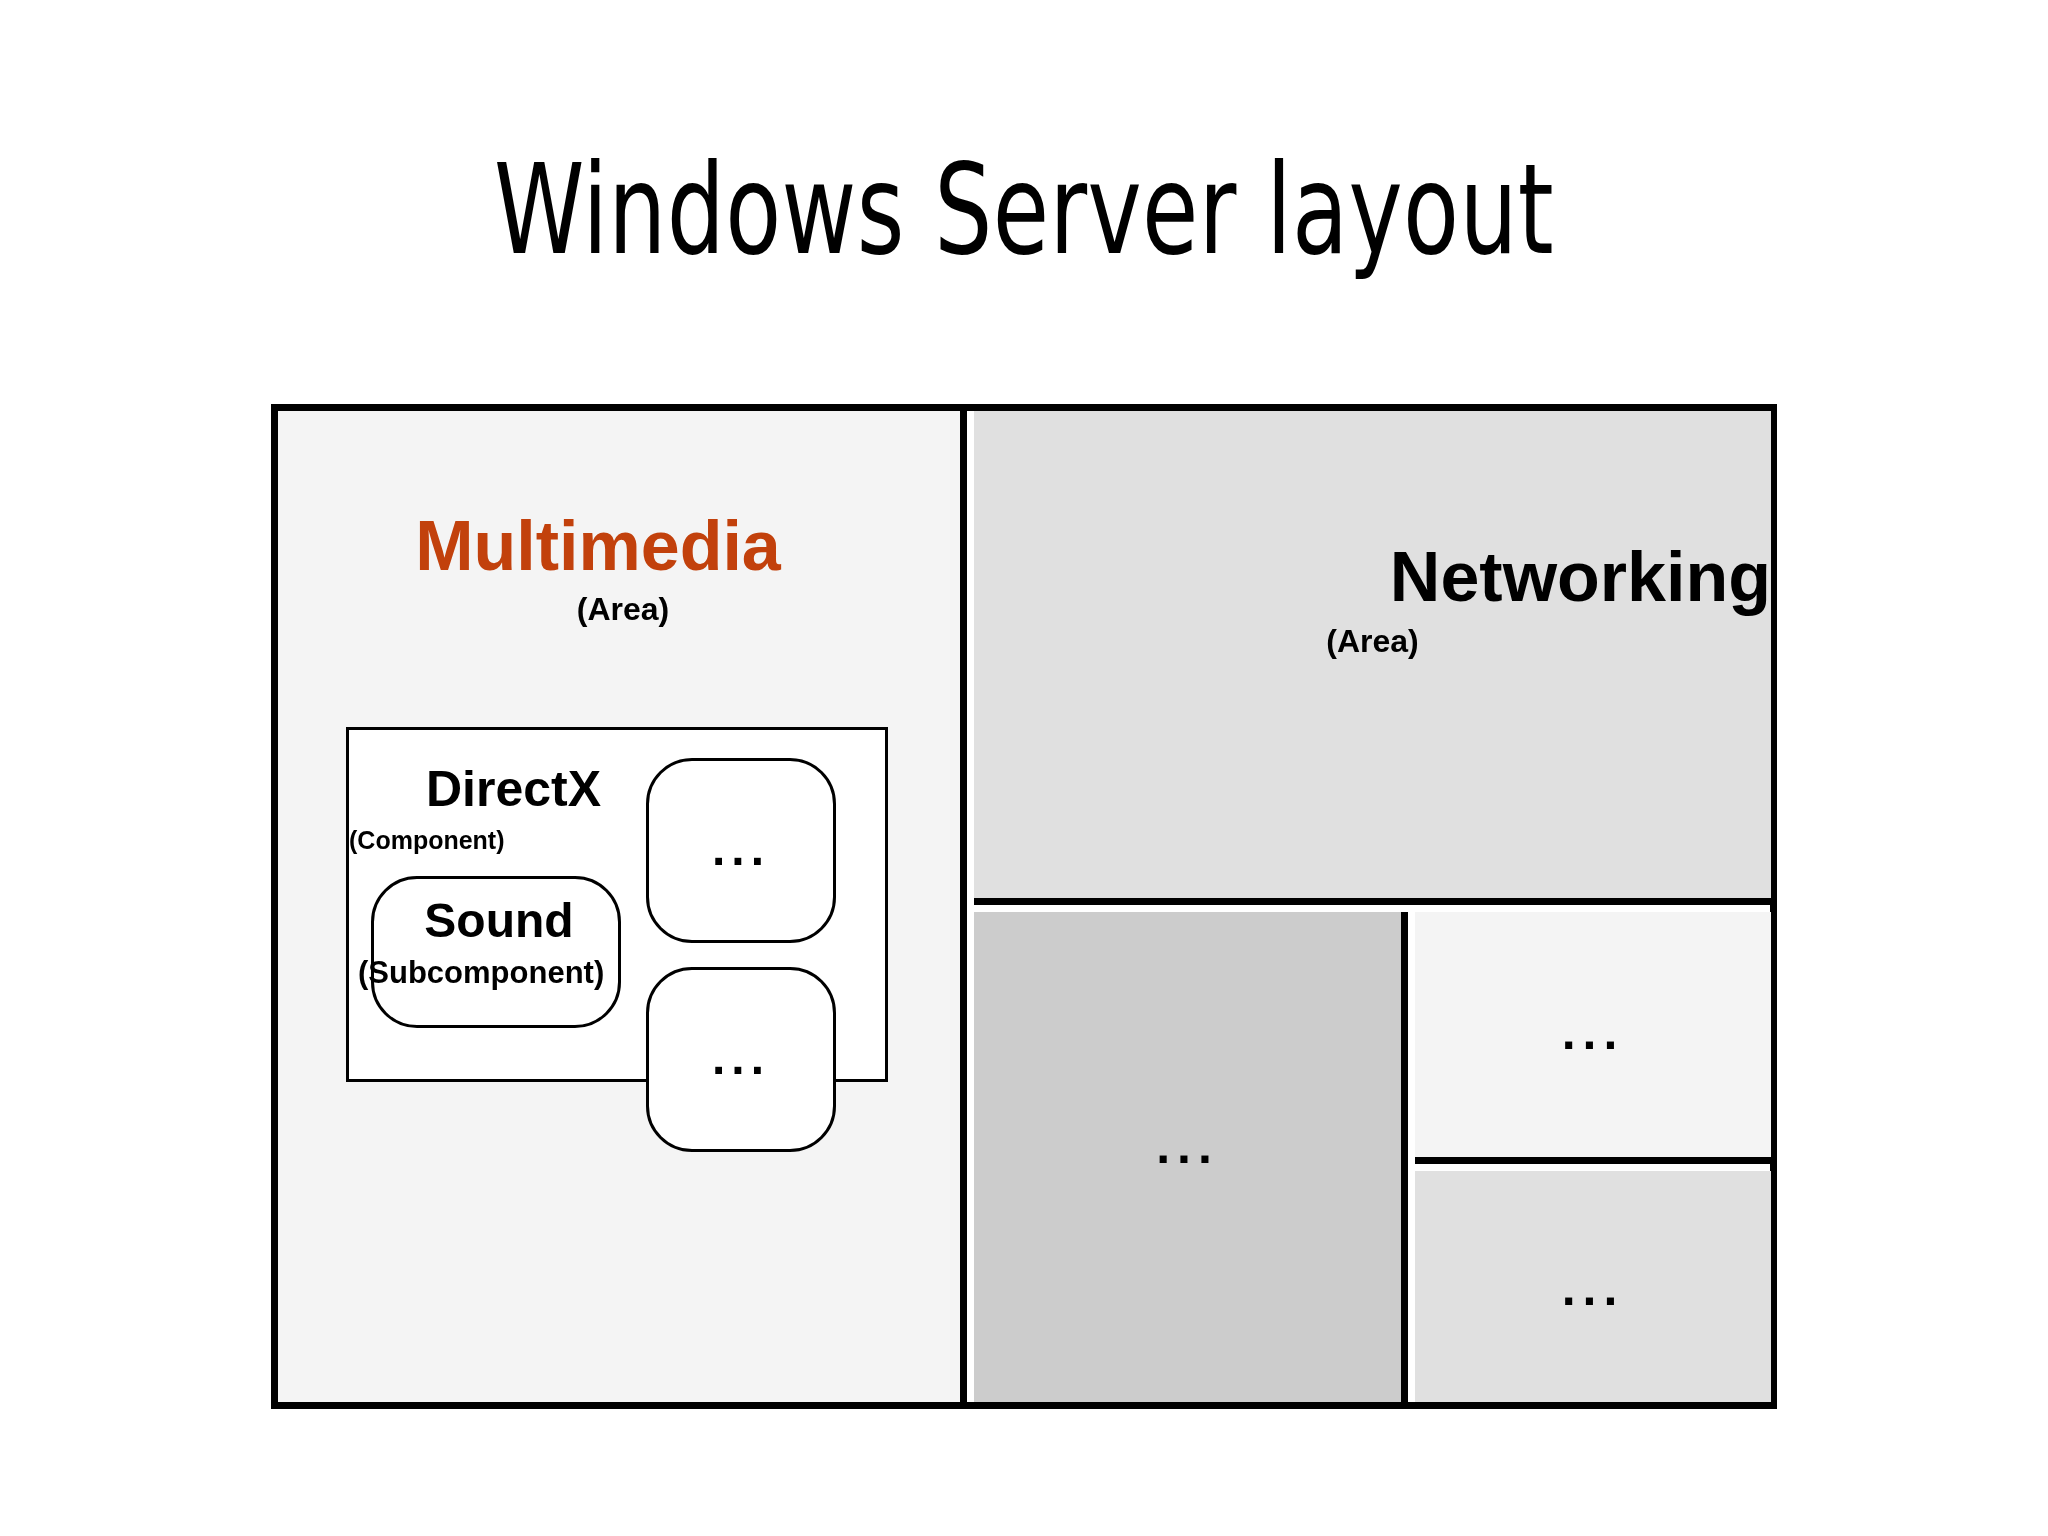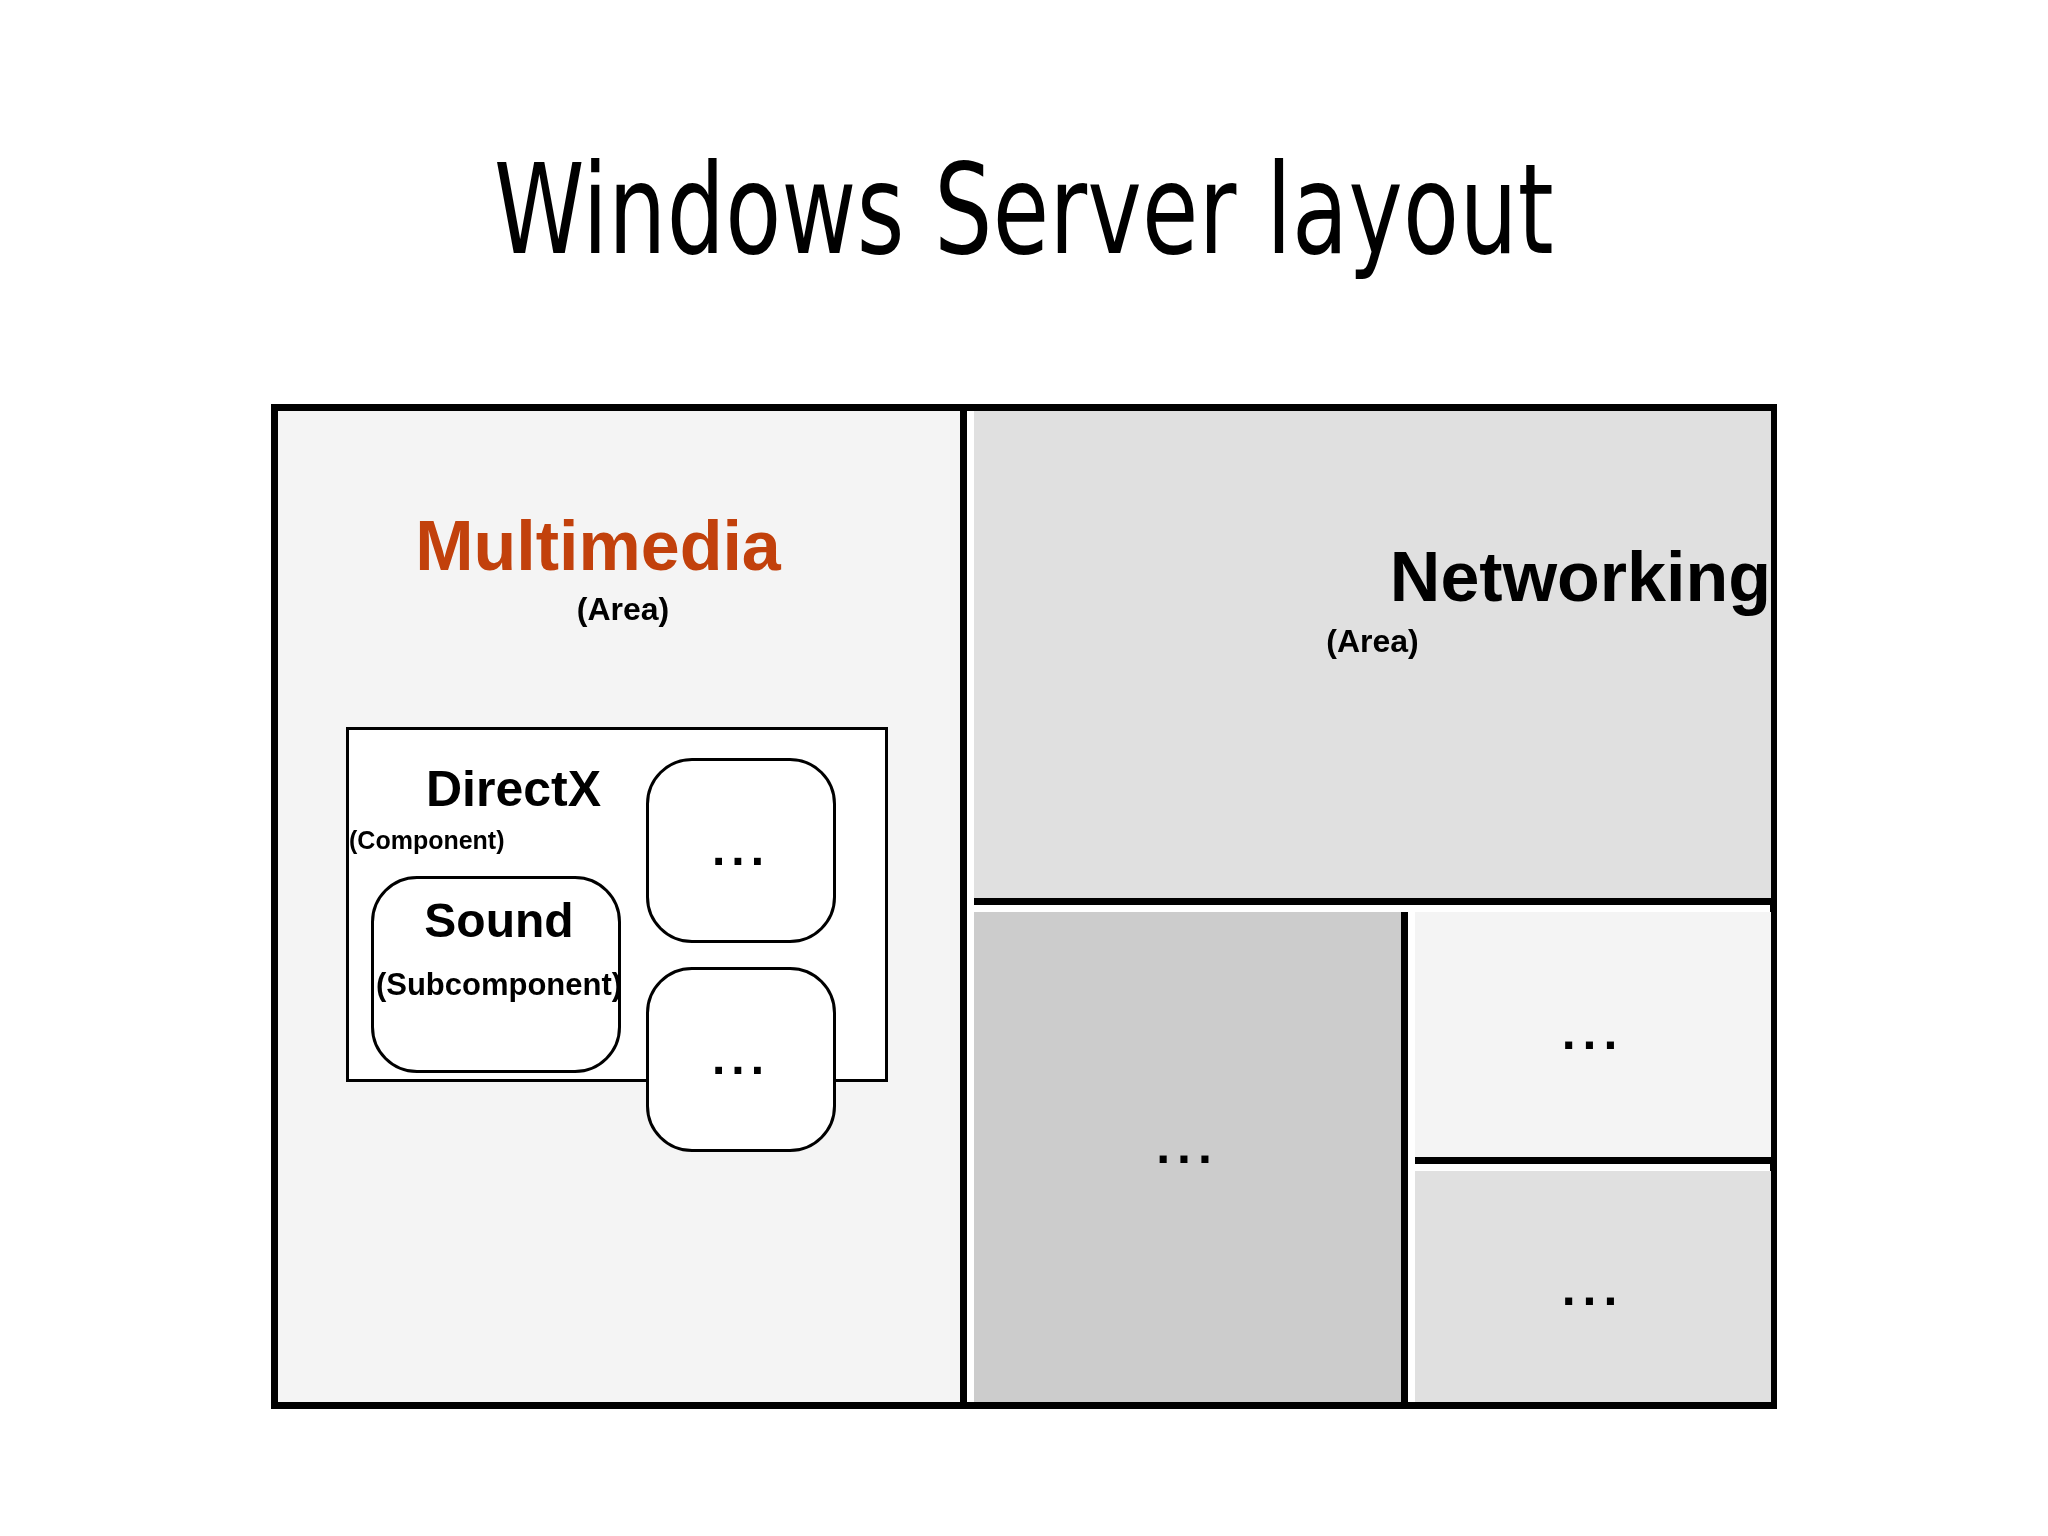--- a/index.html
+++ b/index.html
@@ -136,44 +136,43 @@
     font-weight: bold;
     letter-spacing: 6px;
     color: #000;
     line-height: 1;
   }
 
   #sound-box {
     left: 22px;
     top: 146px;
     width: 250px;
-    height: 197px;
+    height: 152px;
   }
   #sound-title {
     position: absolute;
     left: 0;
     top: 14px;
     width: 250px;
     text-align: center;
     font-size: 48px;
     font-weight: bold;
     color: #000;
     white-space: nowrap;
   }
   #sound-subtitle {
     position: absolute;
     left: -16px;
     top: 76px;
     width: 282px;
-    text-align: center;
+    text-align: left;
     font-size: 31px;
     font-weight: bold;
     color: #000;
     white-space: nowrap;
-    margin-top: 12px;
   }
 
   #directx-etc-1 {
     left: 297px;
     top: 28px;
     width: 190px;
     height: 185px;
   }
   #directx-etc-2 {
     left: 297px;

